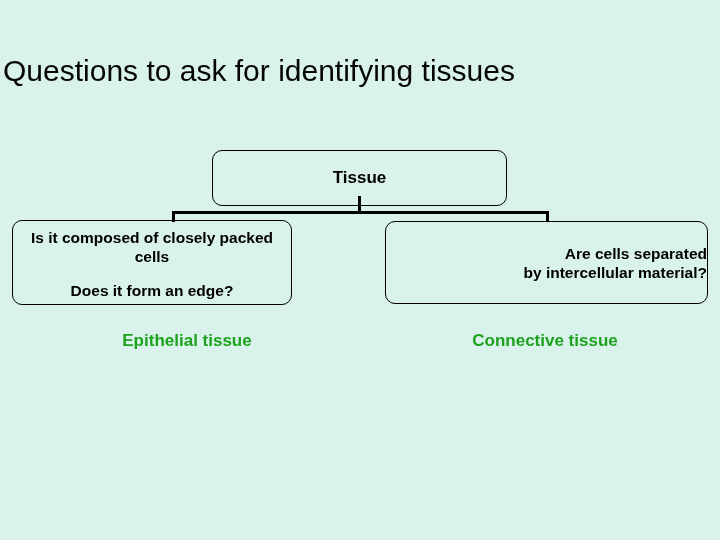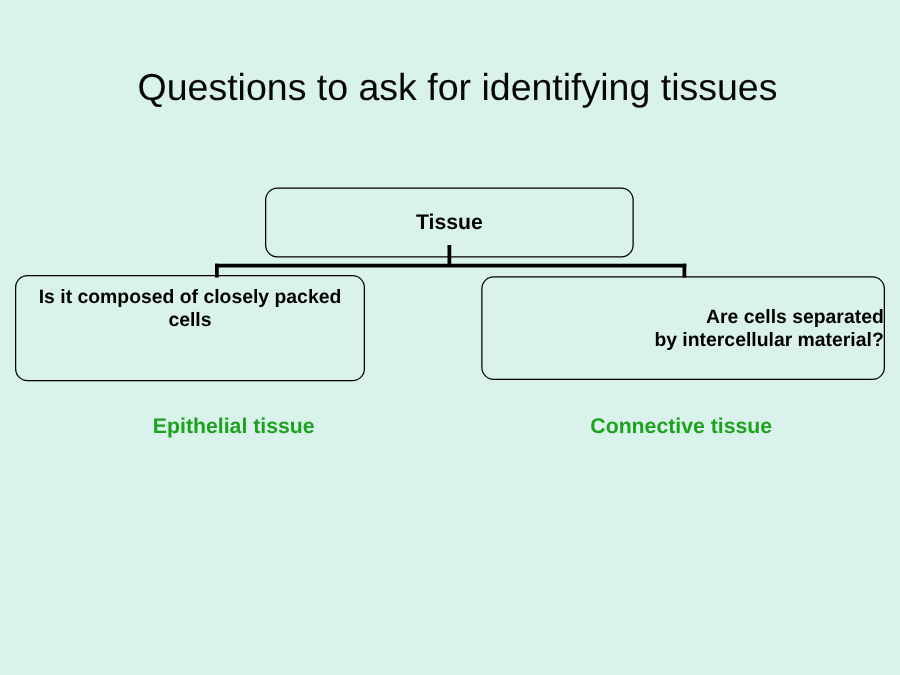--- a/index.html
+++ b/index.html
@@ -11,23 +11,23 @@
     width: 720px;
     height: 540px;
     background: var(--bg, #d9f2eb);
     font-family: "Liberation Sans", "DejaVu Sans", sans-serif;
     color: #000;
     overflow: hidden;
   }
   .slide-title {
     position: absolute;
     top: 54px;
-    left: 16px;
+    left: 3px;
     width: 700px;
-    text-align: center;
+    text-align: left;
     font-size: 30px;
     font-weight: 400;
     letter-spacing: 0px;
     color: #060606;
     white-space: nowrap;
   }
   .node-box {
     position: absolute;
     box-sizing: border-box;
     border: 1.4px solid var(--border, #000);
@@ -104,20 +104,21 @@
     <span>Tissue</span>
   </div>
 
   <div class="connector conn-stem"></div>
   <div class="connector conn-horizontal"></div>
   <div class="connector conn-left-drop"></div>
   <div class="connector conn-right-drop"></div>
 
   <div class="node-box left-box">
     <div class="q-line1">Is it composed of closely packed cells</div>
+    <div class="q-line3">Does it form an edge?</div>
   </div>
 
   <div class="node-box right-box">
     <div>Are cells separated</div>
     <div>by intercellular material?</div>
   </div>
 
   <div class="answer-label answer-left">Epithelial tissue</div>
 
   <div class="answer-label answer-right">Connective tissue</div>

